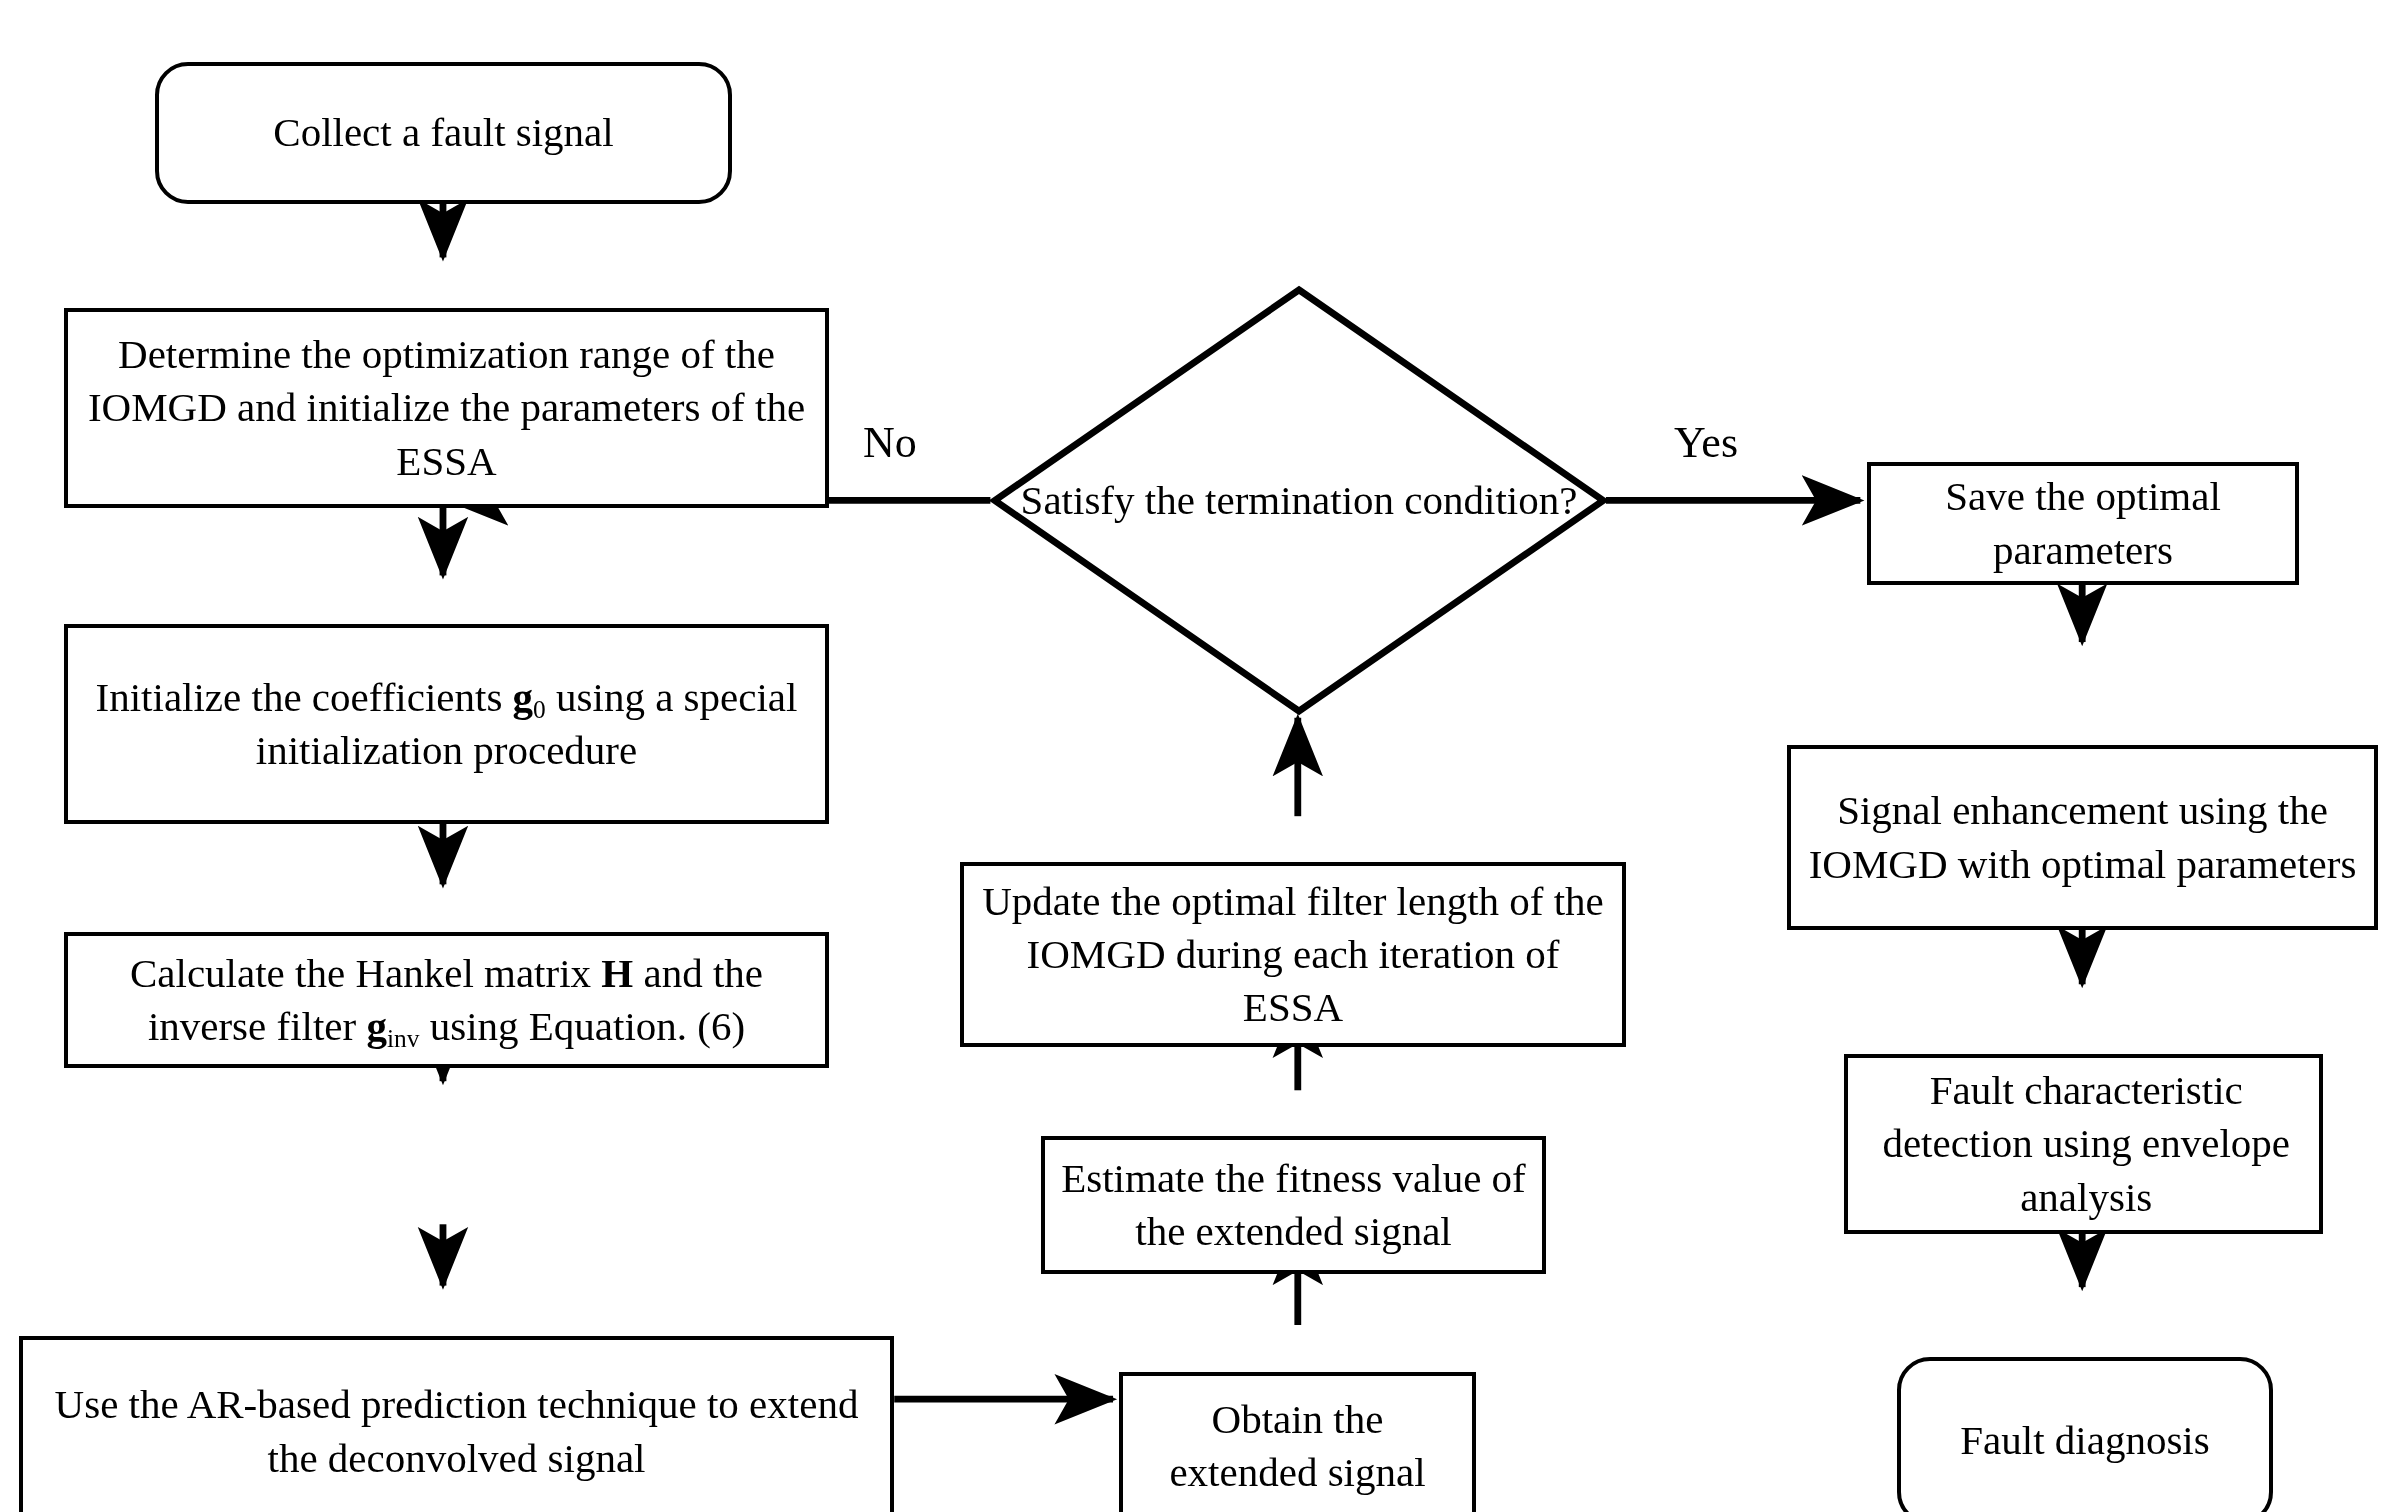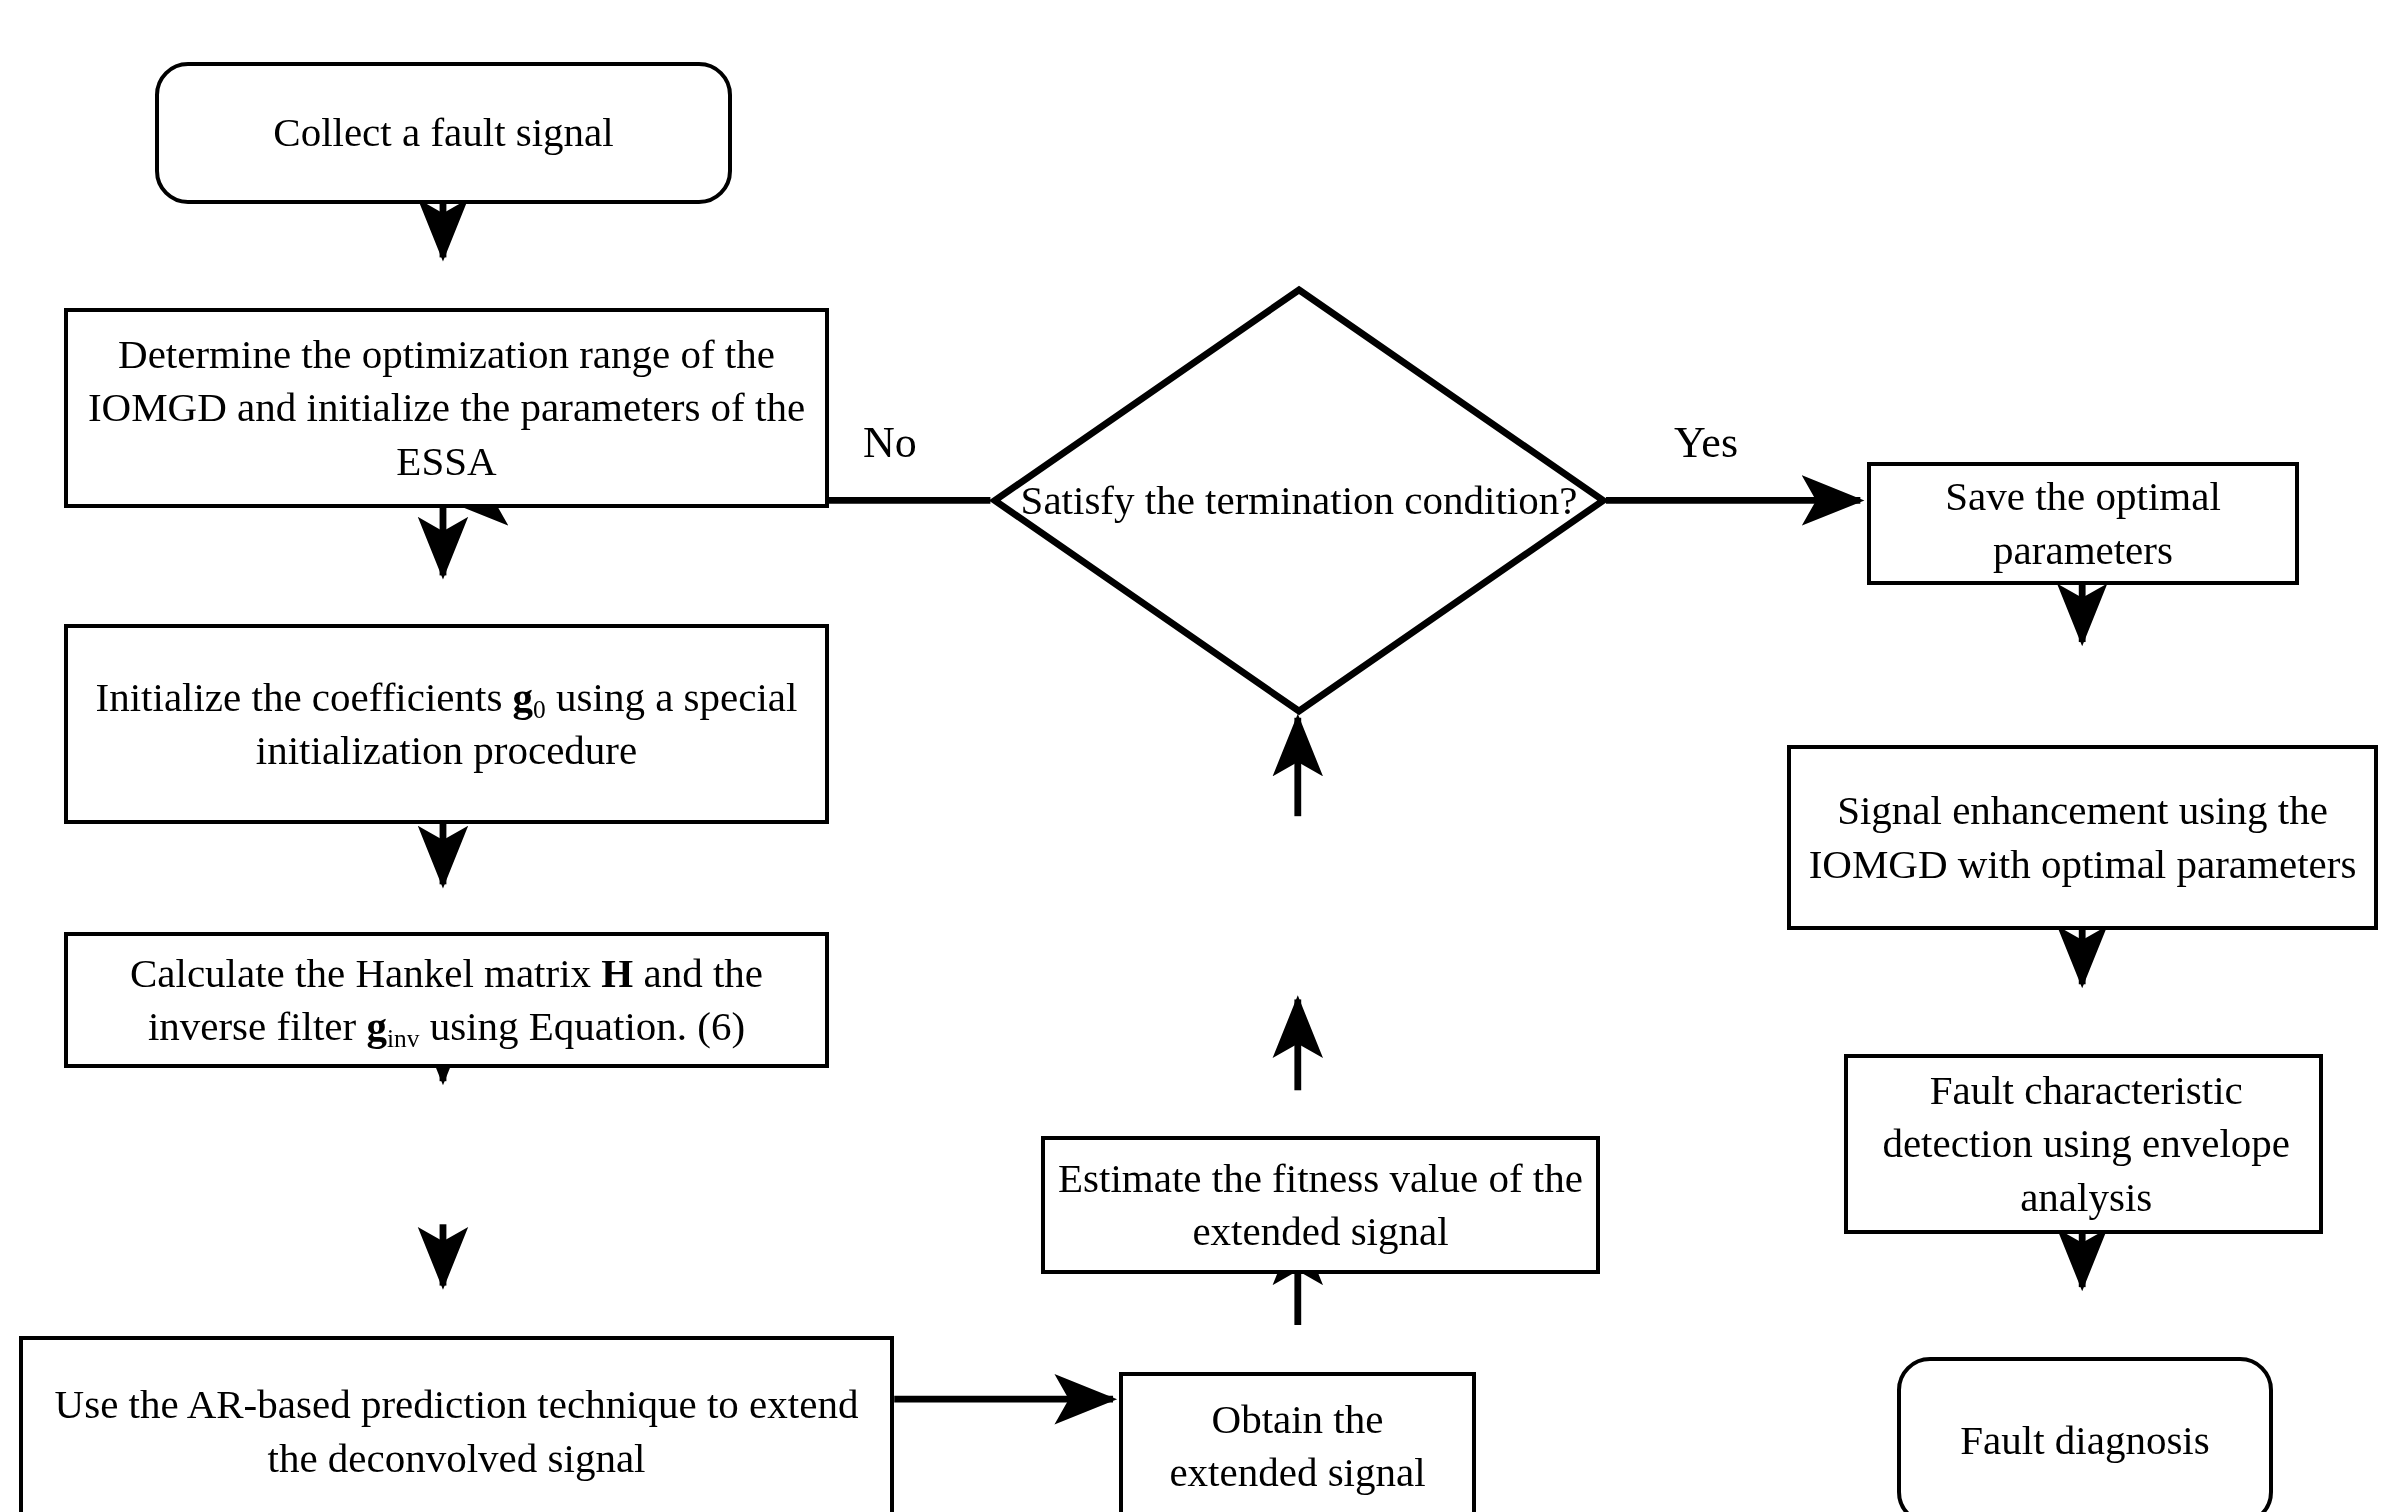--- a/index.html
+++ b/index.html
@@ -151,22 +151,25 @@
     <svg width="616" height="429" viewBox="0 0 813 566" xmlns="http://www.w3.org/2000/svg">
       <polygon points="406.5,5 808,283 406.5,561 5,283" fill="#ffffff" stroke="#000000" stroke-width="9" stroke-linejoin="miter"></polygon>
     </svg>
     <div class="diamond-label">Satisfy the termination condition?</div>
   </div>
 
   <div class="edge-label" style="left:863px; top:421px;">No</div>
 
   <div class="edge-label" style="left:1674px; top:421px;">Yes</div>
 
+  <div class="node" style="left:960px; top:815px; width:666px; height:185px;">
+    <span class="txt">Update the optimal filter length of the IOMGD during each iteration of ESSA</span>
+  </div>
 
-  <div class="node" style="left:1041px; top:1089px; width:559px; height:138px;">
+  <div class="node" style="left:1041px; top:1089px; width:505px; height:138px;">
     <span class="txt">Estimate the fitness value of the extended signal</span>
   </div>
 
   <div class="node" style="left:1119px; top:1325px; width:357px; height:148px;">
     <span class="txt">Obtain the extended signal</span>
   </div>
 
   <div class="node" style="left:1867px; top:415px; width:432px; height:123px;">
     <span class="txt">Save the optimal parameters</span>
   </div>

